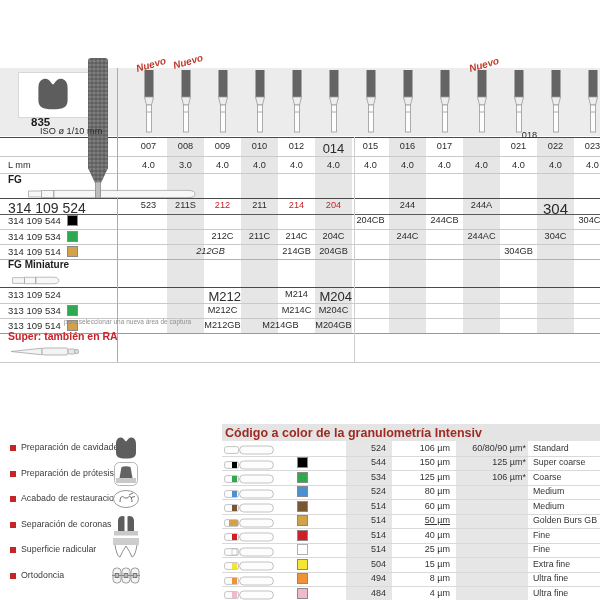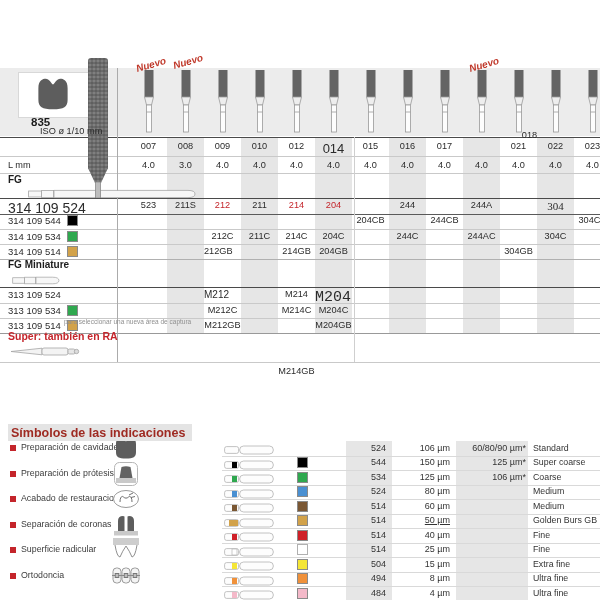--- a/index.html
+++ b/index.html
@@ -21,21 +21,21 @@
 <body>
 
 <div id="canvas">
   <div class="abs fig-code">835</div>
   <div class="abs iso-label">ISO ø 1/10 mm</div>
   <div class="abs l-label">L mm</div>
   <div class="abs fg-label">FG</div>
   <div class="abs fgmini-label">FG Miniature</div>
   <div class="abs rojo-note">Super: también en RA</div>
   <div class="abs artifact">para seleccionar una nueva área de captura</div>
-  <div class="abs sec-title symbols-title">Símbolos de las indicaciones</div>
+  <div class="abs sec-title grit-title">Código a color de la granulometría Intensiv</div>
 <div style="position: absolute; left: 0px; top: 68px; width: 600px; height: 68px; background: rgb(236, 236, 236); z-index: 1;"></div>
     <div style="position: absolute; left: 18px; top: 72px; width: 70px; height: 44px; background: rgb(255, 255, 255); border: 1px solid rgb(216, 216, 216); z-index: 2;"></div>
     <div style="position: absolute; left: 167px; top: 137px; width: 37px; height: 196px; background: rgb(230, 230, 230); z-index: 1;"></div>
     <div style="position: absolute; left: 241px; top: 137px; width: 37px; height: 196px; background: rgb(230, 230, 230); z-index: 1;"></div>
     <div style="position: absolute; left: 315px; top: 137px; width: 37px; height: 196px; background: rgb(230, 230, 230); z-index: 1;"></div>
     <div style="position: absolute; left: 389px; top: 137px; width: 37px; height: 196px; background: rgb(230, 230, 230); z-index: 1;"></div>
     <div style="position: absolute; left: 463px; top: 137px; width: 37px; height: 196px; background: rgb(230, 230, 230); z-index: 1;"></div>
     <div style="position: absolute; left: 537px; top: 137px; width: 37px; height: 196px; background: rgb(230, 230, 230); z-index: 1;"></div>
     <div style="position: absolute; left: 0px; top: 137px; width: 600px; height: 1.4px; background: rgb(74, 74, 74); z-index: 2;"></div>
     <div style="position: absolute; left: 0px; top: 156px; width: 600px; height: 1px; background: rgb(201, 201, 201); z-index: 2;"></div>
@@ -193,54 +193,54 @@
     <div style="position: absolute; left: 574px; top: 160px; width: 37px; text-align: center; font-size: 9.2px; color: rgb(43, 43, 43); z-index: 5;">4.0</div>
     <div style="position: absolute; left: 8px; top: 199.5px; font-size: 14px; color: rgb(43, 43, 43); z-index: 5; white-space: nowrap;">314 109 524</div>
     <div style="position: absolute; left: 130px; top: 199.5px; width: 37px; text-align: center; font-size: 9.2px; z-index: 5; color: rgb(43, 43, 43);">523</div>
     <div style="position: absolute; left: 167px; top: 199.5px; width: 37px; text-align: center; font-size: 9.2px; z-index: 5; color: rgb(43, 43, 43);">211S</div>
     <div style="position: absolute; left: 204px; top: 199.5px; width: 37px; text-align: center; font-size: 9.2px; z-index: 5; color: rgb(196, 37, 43);">212</div>
     <div style="position: absolute; left: 241px; top: 199.5px; width: 37px; text-align: center; font-size: 9.2px; z-index: 5; color: rgb(43, 43, 43);">211</div>
     <div style="position: absolute; left: 278px; top: 199.5px; width: 37px; text-align: center; font-size: 9.2px; z-index: 5; color: rgb(196, 37, 43);">214</div>
     <div style="position: absolute; left: 315px; top: 199.5px; width: 37px; text-align: center; font-size: 9.2px; z-index: 5; color: rgb(196, 37, 43);">204</div>
     <div style="position: absolute; left: 389px; top: 199.5px; width: 37px; text-align: center; font-size: 9.2px; z-index: 5; color: rgb(43, 43, 43);">244</div>
     <div style="position: absolute; left: 463px; top: 199.5px; width: 37px; text-align: center; font-size: 9.2px; z-index: 5; color: rgb(43, 43, 43);">244A</div>
-    <div style="position: absolute; left: 537px; top: 199.5px; width: 37px; text-align: center; font-size: 11px; z-index: 5; color: rgb(43, 43, 43); font-family: Liberation Serif, serif;">304</div>
+    <div style="position: absolute; left: 537px; top: 199.5px; width: 37px; text-align: center; font-size: 15px; z-index: 5; color: rgb(43, 43, 43);">304</div>
     <div style="position: absolute; left: 8px; top: 215px; font-size: 9.5px; color: rgb(43, 43, 43); z-index: 5; white-space: nowrap;">314 109 544</div>
     <div style="position: absolute; left: 67px; top: 215px; width: 11px; height: 11px; background: rgb(0, 0, 0); border: 1px solid rgb(138, 138, 138); box-sizing: border-box; z-index: 5;"></div>
     <div style="position: absolute; left: 352px; top: 215px; width: 37px; text-align: center; font-size: 9.2px; z-index: 5; color: rgb(43, 43, 43);">204CB</div>
     <div style="position: absolute; left: 426px; top: 215px; width: 37px; text-align: center; font-size: 9.2px; z-index: 5; color: rgb(43, 43, 43);">244CB</div>
     <div style="position: absolute; left: 574px; top: 215px; width: 37px; text-align: center; font-size: 9.2px; z-index: 5; color: rgb(43, 43, 43);">304CB</div>
     <div style="position: absolute; left: 8px; top: 230.5px; font-size: 9.5px; color: rgb(43, 43, 43); z-index: 5; white-space: nowrap;">314 109 534</div>
     <div style="position: absolute; left: 67px; top: 230.5px; width: 11px; height: 11px; background: rgb(47, 168, 79); border: 1px solid rgb(138, 138, 138); box-sizing: border-box; z-index: 5;"></div>
     <div style="position: absolute; left: 204px; top: 230.5px; width: 37px; text-align: center; font-size: 9.2px; z-index: 5; color: rgb(43, 43, 43);">212C</div>
     <div style="position: absolute; left: 241px; top: 230.5px; width: 37px; text-align: center; font-size: 9.2px; z-index: 5; color: rgb(43, 43, 43);">211C</div>
     <div style="position: absolute; left: 278px; top: 230.5px; width: 37px; text-align: center; font-size: 9.2px; z-index: 5; color: rgb(43, 43, 43);">214C</div>
     <div style="position: absolute; left: 315px; top: 230.5px; width: 37px; text-align: center; font-size: 9.2px; z-index: 5; color: rgb(43, 43, 43);">204C</div>
     <div style="position: absolute; left: 389px; top: 230.5px; width: 37px; text-align: center; font-size: 9.2px; z-index: 5; color: rgb(43, 43, 43);">244C</div>
     <div style="position: absolute; left: 463px; top: 230.5px; width: 37px; text-align: center; font-size: 9.2px; z-index: 5; color: rgb(43, 43, 43);">244AC</div>
     <div style="position: absolute; left: 537px; top: 230.5px; width: 37px; text-align: center; font-size: 9.2px; z-index: 5; color: rgb(43, 43, 43);">304C</div>
     <div style="position: absolute; left: 8px; top: 245.5px; font-size: 9.5px; color: rgb(43, 43, 43); z-index: 5; white-space: nowrap;">314 109 514</div>
     <div style="position: absolute; left: 67px; top: 245.5px; width: 11px; height: 11px; background: rgb(210, 162, 74); border: 1px solid rgb(138, 138, 138); box-sizing: border-box; z-index: 5;"></div>
-    <div style="position: absolute; left: 204px; top: 245.5px; width: 37px; font-size: 9.2px; z-index: 5; color: rgb(43, 43, 43);">212GB</div>
+    <div style="position: absolute; left: 192px; top: 245.5px; width: 37px; text-align: center; font-size: 9.2px; z-index: 5; color: rgb(43, 43, 43); font-style: italic;">212GB</div>
     <div style="position: absolute; left: 278px; top: 245.5px; width: 37px; text-align: center; font-size: 9.2px; z-index: 5; color: rgb(43, 43, 43);">214GB</div>
     <div style="position: absolute; left: 315px; top: 245.5px; width: 37px; text-align: center; font-size: 9.2px; z-index: 5; color: rgb(43, 43, 43);">204GB</div>
     <div style="position: absolute; left: 500px; top: 245.5px; width: 37px; text-align: center; font-size: 9.2px; z-index: 5; color: rgb(43, 43, 43);">304GB</div>
     <div style="position: absolute; left: 8px; top: 289px; font-size: 9.5px; color: rgb(43, 43, 43); z-index: 5; white-space: nowrap;">313 109 524</div>
-    <div style="position: absolute; left: 204px; top: 289px; width: 37px; text-align: left; font-size: 10px; z-index: 5; color: rgb(43, 43, 43);">M212</div>
+    <div style="position: absolute; left: 204px; top: 289px; width: 37px; text-align: right; font-size: 13px; z-index: 5; color: rgb(43, 43, 43);">M212</div>
     <div style="position: absolute; left: 278px; top: 289px; width: 37px; text-align: center; font-size: 9.2px; z-index: 5; color: rgb(43, 43, 43);">M214</div>
-    <div style="position: absolute; left: 315px; top: 289px; width: 37px; text-align: left; font-size: 15px; z-index: 5; color: rgb(43, 43, 43); font-family: Liberation Mono, monospace;">M204</div>
+    <div style="position: absolute; left: 315px; top: 289px; width: 37px; text-align: right; font-size: 13px; z-index: 5; color: rgb(43, 43, 43);">M204</div>
     <div style="position: absolute; left: 8px; top: 304.5px; font-size: 9.5px; color: rgb(43, 43, 43); z-index: 5; white-space: nowrap;">313 109 534</div>
     <div style="position: absolute; left: 67px; top: 304.5px; width: 11px; height: 11px; background: rgb(47, 168, 79); border: 1px solid rgb(138, 138, 138); box-sizing: border-box; z-index: 5;"></div>
     <div style="position: absolute; left: 204px; top: 304.5px; width: 37px; text-align: center; font-size: 9.2px; z-index: 5; color: rgb(43, 43, 43);">M212C</div>
     <div style="position: absolute; left: 278px; top: 304.5px; width: 37px; text-align: center; font-size: 9.2px; z-index: 5; color: rgb(43, 43, 43);">M214C</div>
     <div style="position: absolute; left: 315px; top: 304.5px; width: 37px; text-align: center; font-size: 9.2px; z-index: 5; color: rgb(43, 43, 43);">M204C</div>
     <div style="position: absolute; left: 8px; top: 319.5px; font-size: 9.5px; color: rgb(43, 43, 43); z-index: 5; white-space: nowrap;">313 109 514</div>
     <div style="position: absolute; left: 67px; top: 319.5px; width: 11px; height: 11px; background: rgb(210, 162, 74); border: 1px solid rgb(138, 138, 138); box-sizing: border-box; z-index: 5;"></div>
     <div style="position: absolute; left: 204px; top: 319.5px; width: 37px; text-align: center; font-size: 9.2px; z-index: 5; color: rgb(43, 43, 43);">M212GB</div>
-    <div style="position: absolute; left: 278px; top: 319.5px; width: 37px; text-align: center; font-size: 9.2px; z-index: 5; color: rgb(43, 43, 43); margin-top: 46px;">M214GB</div>
+    <div style="position: absolute; left: 262px; top: 319.5px; width: 37px; text-align: center; font-size: 9.2px; z-index: 5; color: rgb(43, 43, 43);">M214GB</div>
     <div style="position: absolute; left: 315px; top: 319.5px; width: 37px; text-align: center; font-size: 9.2px; z-index: 5; color: rgb(43, 43, 43);">M204GB</div>
     <div style="position: absolute; left: 10px; top: 445px; width: 6px; height: 6px; background: rgb(196, 37, 43); z-index: 5;"></div>
     <div style="position: absolute; left: 21px; top: 442px; font-size: 8.8px; color: rgb(60, 60, 60); z-index: 5; white-space: nowrap;">Preparación de cavidades</div>
     <div style="position: absolute; left: 112px; top: 435px; width: 28px; height: 26px; z-index: 5;"><svg width="28" height="26" viewBox="0 0 28 26">
         <path d="M4,9 C4,3.5 7,2.5 9,2.5 C11.5,2.5 12.5,5.5 14,6.5 C15.5,5.5 16.5,2.5 19,2.5 C21,2.5 24,3.5 24,9 L24,17 C24,22 21.5,23.5 14,23.5 C6.5,23.5 4,22 4,17 Z" fill="#5d5d5d"></path>
       </svg></div>
     <div style="position: absolute; left: 10px; top: 470.6px; width: 6px; height: 6px; background: rgb(196, 37, 43); z-index: 5;"></div>
     <div style="position: absolute; left: 21px; top: 467.6px; font-size: 8.8px; color: rgb(60, 60, 60); z-index: 5; white-space: nowrap;">Preparación de prótesis</div>
     <div style="position: absolute; left: 112px; top: 460.6px; width: 28px; height: 26px; z-index: 5;"><svg width="28" height="26" viewBox="0 0 28 26">
         <rect x="2.5" y="1.5" width="23" height="23" rx="5" fill="#fff" stroke="#b5b5b5"></rect>

